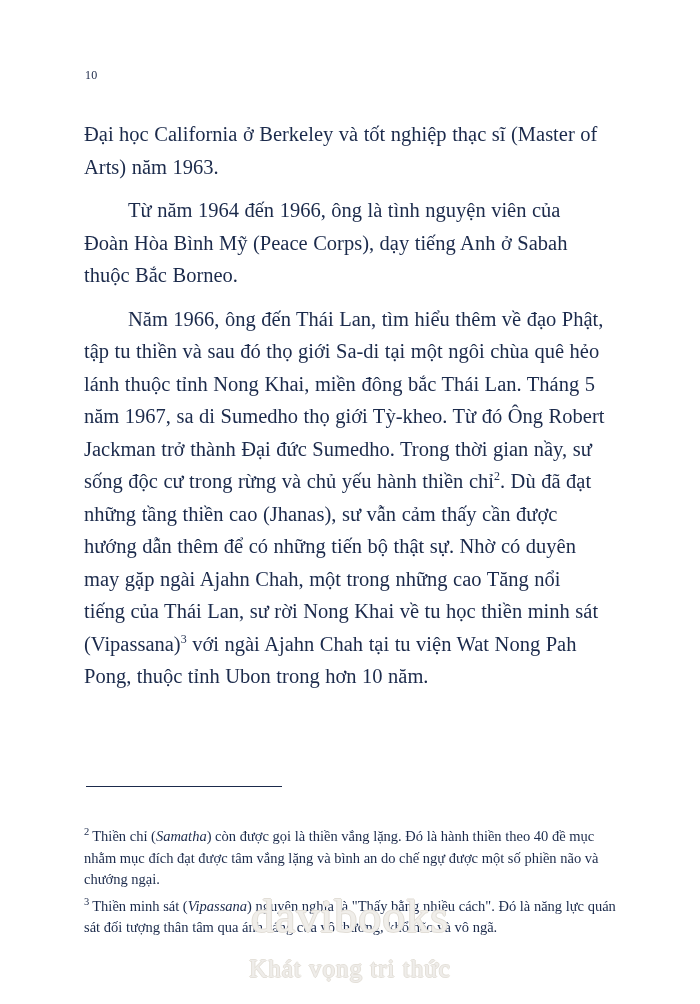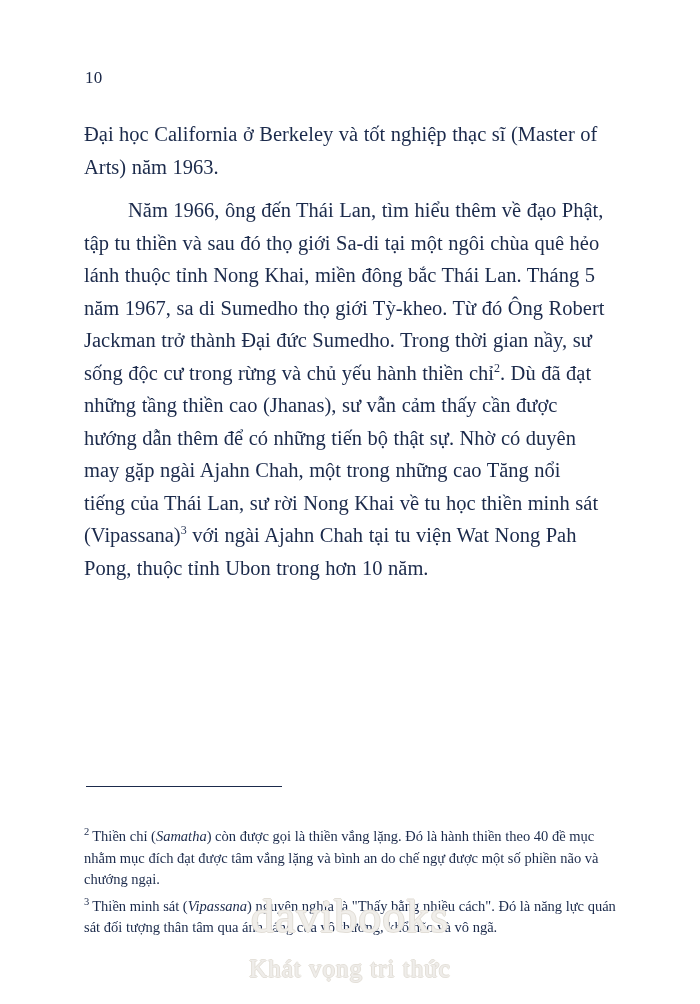--- a/index.html
+++ b/index.html
@@ -18,21 +18,21 @@
   .page {
     position: relative;
     width: 700px;
     height: 1004px;
     box-sizing: border-box;
   }
   .page-number {
     position: absolute;
     left: 85px;
     top: 68px;
-    font-size: 17px;
+    font-size: 12px;
     color: #1a2747;
     letter-spacing: 0.2px;
   }
   .body-text {
     position: absolute;
     left: 84px;
     top: 118px;
     width: 532px;
   }
   .para {
@@ -114,20 +114,21 @@
 <body>
 
 <div class="page">
 
   <div class="page-number">10</div>
 
   <div class="body-text">
 
     <p class="para">Đại học California ở Berkeley và tốt nghiệp thạc sĩ (Master of Arts) năm 1963.</p>
 
+    <p class="para indent gap">Từ năm 1964 đến 1966, ông là tình nguyện viên của Đoàn Hòa Bình Mỹ (Peace Corps), dạy tiếng Anh ở Sabah thuộc Bắc Borneo.</p>
 
     <p class="para indent gap"><span>Năm 1966, ông đến Thái Lan, tìm hiểu thêm về đạo Phật, tập tu thiền và sau đó thọ giới Sa-di tại một ngôi chùa quê hẻo lánh thuộc tỉnh Nong Khai, miền đông bắc Thái Lan. Tháng 5 năm 1967, sa di Sumedho thọ giới Tỳ-kheo. Từ đó Ông Robert Jackman trở thành Đại đức Sumedho. Trong thời gian nầy, sư sống độc cư trong rừng và chủ yếu hành thiền chỉ</span><sup class="fn">2</sup><span>. Dù đã đạt những tầng thiền cao (Jhanas), sư vẫn cảm thấy cần được hướng dẫn thêm để có những tiến bộ thật sự. Nhờ có duyên may gặp ngài Ajahn Chah, một trong những cao Tăng nổi tiếng của Thái Lan, sư rời Nong Khai về tu học thiền minh sát (Vipassana)</span><sup class="fn">3</sup><span> với ngài Ajahn Chah tại tu viện Wat Nong Pah Pong, thuộc tỉnh Ubon trong hơn 10 năm.</span></p>
 
 
   </div>
 
   <div class="footnote-rule"></div>
 
   <div class="footnotes">
     <p class="fnote"><span class="marker">2</span><span>Thiền chỉ (</span><i>Samatha</i><span>) còn được gọi là thiền vắng lặng. Đó là hành thiền theo 40 đề mục nhằm mục đích đạt được tâm vắng lặng và bình an do chế ngự được một số phiền não và chướng ngại.</span></p>

